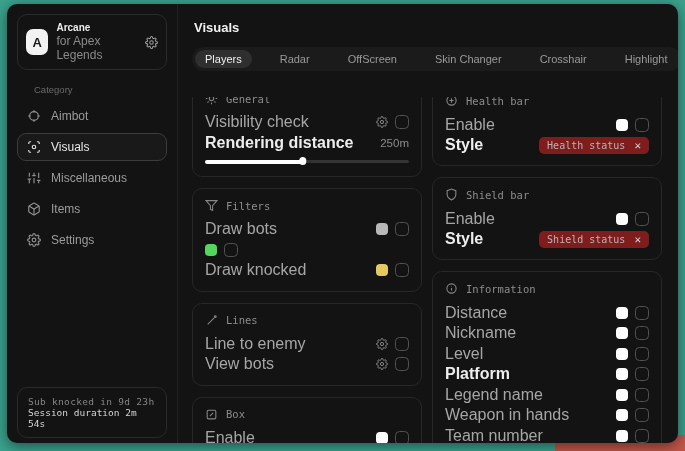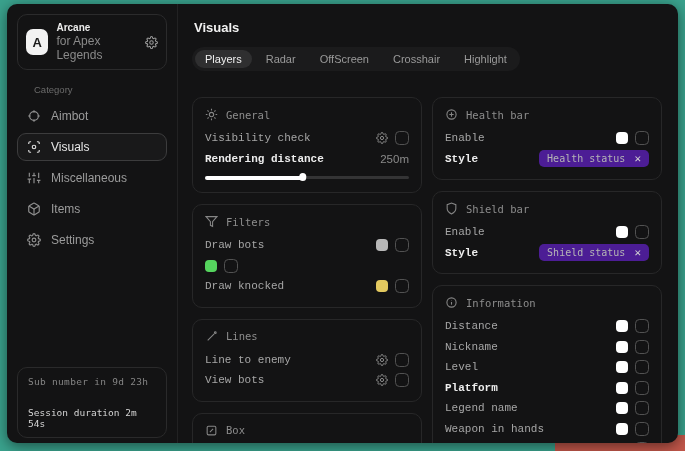--- a/index.html
+++ b/index.html
@@ -16,46 +16,46 @@
   .brand-sub{font-size:12px;color:#8a8a8a;}
   .brand-gear{margin-left:auto;color:#9a9a9a;display:flex;}
   .category-label{margin:14px 4px 7px 17px;font-size:9.5px;color:#6b6b6b;}
   .nav-item{display:flex;align-items:center;gap:10px;padding:6px 9px;margin-bottom:3px;color:#9c9c9c;font-size:12px;border-radius:9px;border:1px solid transparent;cursor:default;}
   .nav-item .nicon{display:flex;color:#8f8f8f;}
   .nav-item.active{border-color:#3c3c3d;background:#19191a;color:#e8e8e8;}
   .nav-item.active .nicon{color:#dcdcdc;}
   .side-spacer{flex:1;}
   .footer-card{border:1px solid #2a2a2b;border-radius:10px;padding:8px 10px;font-family:"DejaVu Sans Mono",monospace;}
   .footer-expires{font-size:9.5px;color:#848484;letter-spacing:.3px;}
-  .footer-session{font-size:9.5px;color:#d4d4d4;margin-top:20px;}
+  .footer-session{font-size:9.5px;color:#d4d4d4;margin-top:0;}
 
   
   .main{flex:1;display:flex;flex-direction:column;padding:13px 16px 0 14px;overflow:hidden;box-sizing:border-box;}
   .page-title{font-size:13px;font-weight:bold;color:#f1f1f1;margin:3px 0 12px 2px;}
-  .tabs{display:inline-flex;background:#1b1b1c;border-radius:12px;padding:3px;gap:4px;width:fit-content;}
+  .tabs{display:inline-flex;background:#1b1b1c;border-radius:12px;padding:3px;gap:18px;width:fit-content;}
   .tab{padding:3px 10px;font-size:11px;color:#9a9a9a;border-radius:10px;white-space:nowrap;cursor:default;}
   .tab.active{background:#2f2f30;color:#f0f0f0;}
-  .columns{display:flex;gap:10px;margin-top:26px;flex:1;overflow:hidden;align-items:flex-start;}
+  .columns{display:flex;gap:10px;margin-top:26px;flex:1;overflow:hidden;align-items:center;}
   .col{flex:1;display:flex;flex-direction:column;gap:11px;min-width:0;}
   .card{border:1px solid #272728;border-radius:10px;padding:8px 12px 10px 12px;box-sizing:border-box;width:100%;}
   .card-head{display:flex;align-items:center;gap:8px;color:#8d8d8d;font-family:"DejaVu Sans Mono",monospace;font-size:10.5px;margin:2px 0 7px 0;}
   .card-head .cicon{display:flex;color:#868686;}
   .row{display:flex;align-items:center;justify-content:space-between;min-height:20.5px;}
-  .row-label{font-size:11px;color:#a6a6a6;font-family:Liberation Mono, monospace;}
+  .row-label{font-size:16px;color:#a6a6a6;}
   .row-label.bright{color:#ededed;font-weight:600;}
   .row-value{font-size:11.5px;color:#8a8a8a;}
   .row-controls{display:flex;align-items:center;gap:7px;}
   .checkbox{width:12px;height:12px;border:1.5px solid #525252;border-radius:4.5px;}
   .swatch{width:12px;height:12px;border-radius:4px;background:#fff;}
   .mini-gear{display:flex;color:#8a8a8a;}
   .slider{position:relative;height:9px;margin-top:4px;}
   .slider-track{position:absolute;left:0;right:0;top:3px;height:3px;background:#343435;border-radius:2px;}
   .slider-fill{position:absolute;left:0;top:2.5px;height:4px;background:#fff;border-radius:2px;}
   .slider-thumb{position:absolute;top:0;width:7.5px;height:7.5px;background:#fff;border-radius:50%;transform:translateX(-50%);}
-  .tag{display:flex;align-items:center;gap:9px;background:#4c1d95;border-radius:5px;padding:3px 8px;font-family:"DejaVu Sans Mono",monospace;font-size:10px;color:#b5b5b5;}
+  .tag{display:flex;align-items:center;gap:9px;background:#7f1d1d;border-radius:5px;padding:3px 8px;font-family:"DejaVu Sans Mono",monospace;font-size:10px;color:#b5b5b5;}
   .tag-x{color:#d2d2d2;font-size:11px;line-height:1;}
   svg{display:block;}
 </style>
 </head>
 <body>
 
 <div class="stage">
   <div class="backdrop-accent"></div>
   <div class="window">
 
@@ -134,32 +134,33 @@
                 <path d="M19.4 15a1.65 1.65 0 0 0 .33 1.82l.06.06a2 2 0 1 1-2.83 2.83l-.06-.06a1.65 1.65 0 0 0-1.82-.33 1.65 1.65 0 0 0-1 1.51V21a2 2 0 1 1-4 0v-.09a1.65 1.65 0 0 0-1-1.51 1.65 1.65 0 0 0-1.82.33l-.06.06a2 2 0 1 1-2.83-2.83l.06-.06a1.65 1.65 0 0 0 .33-1.82 1.65 1.65 0 0 0-1.51-1H3a2 2 0 1 1 0-4h.09a1.65 1.65 0 0 0 1.51-1 1.65 1.65 0 0 0-.33-1.82l-.06-.06a2 2 0 1 1 2.83-2.83l.06.06a1.65 1.65 0 0 0 1.82.33h.08a1.65 1.65 0 0 0 1-1.51V3a2 2 0 1 1 4 0v.09a1.65 1.65 0 0 0 1 1.51h.08a1.65 1.65 0 0 0 1.82-.33l.06-.06a2 2 0 1 1 2.83 2.83l-.06.06a1.65 1.65 0 0 0-.33 1.82v.08a1.65 1.65 0 0 0 1.51 1H21a2 2 0 1 1 0 4h-.09a1.65 1.65 0 0 0-1.51 1z"></path>
               </svg>
           </span>
           <span>Settings</span>
         </div>
       </nav>
 
       <div class="side-spacer"></div>
 
       <div class="footer-card">
-        <div class="footer-expires">Sub number in 9d 23h</div>
+        <div class="footer-expires">Sub knocked in 9d 23h</div>
         <div class="footer-session">Session duration 2m 54s</div>
       </div>
     </aside>
 
     <main class="main">
       <div class="page-title">Visuals</div>
 
       <div class="tabs">
         <div class="tab active">Players</div>
         <div class="tab">Radar</div>
         <div class="tab">OffScreen</div>
+        <div class="tab">Skin Changer</div>
         <div class="tab">Crosshair</div>
         <div class="tab">Highlight</div>
       </div>
 
       <div class="columns">
 
         <div class="col">
 
           <div class="card">
             <div class="card-head">

